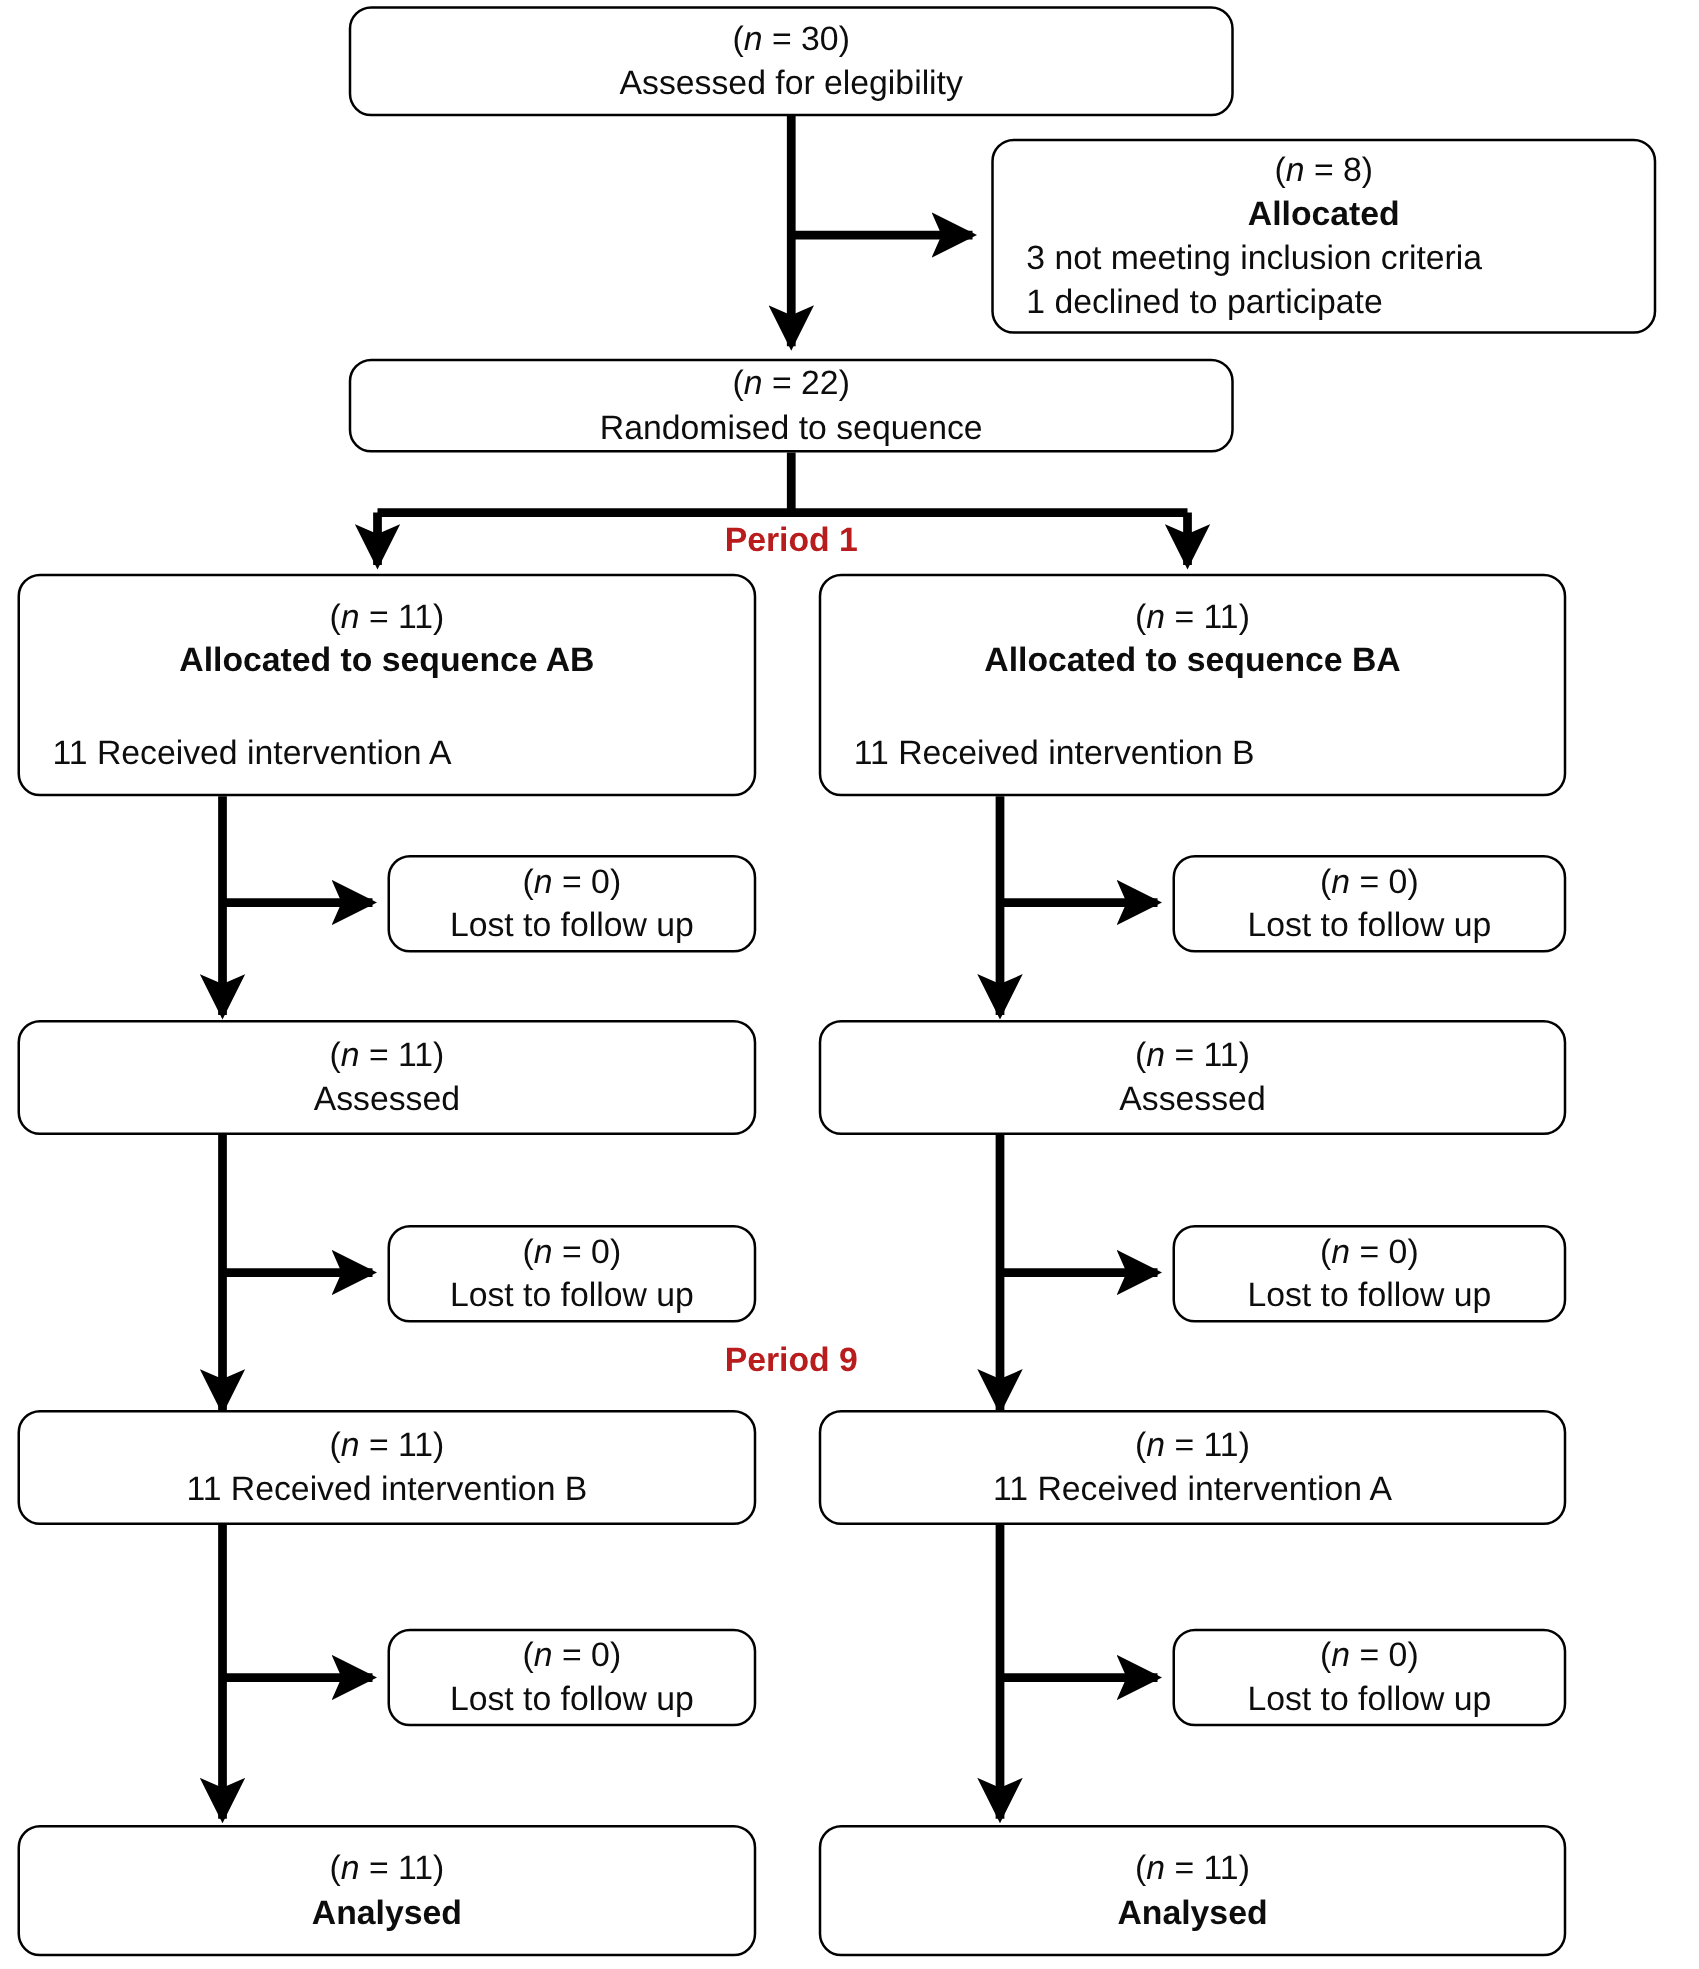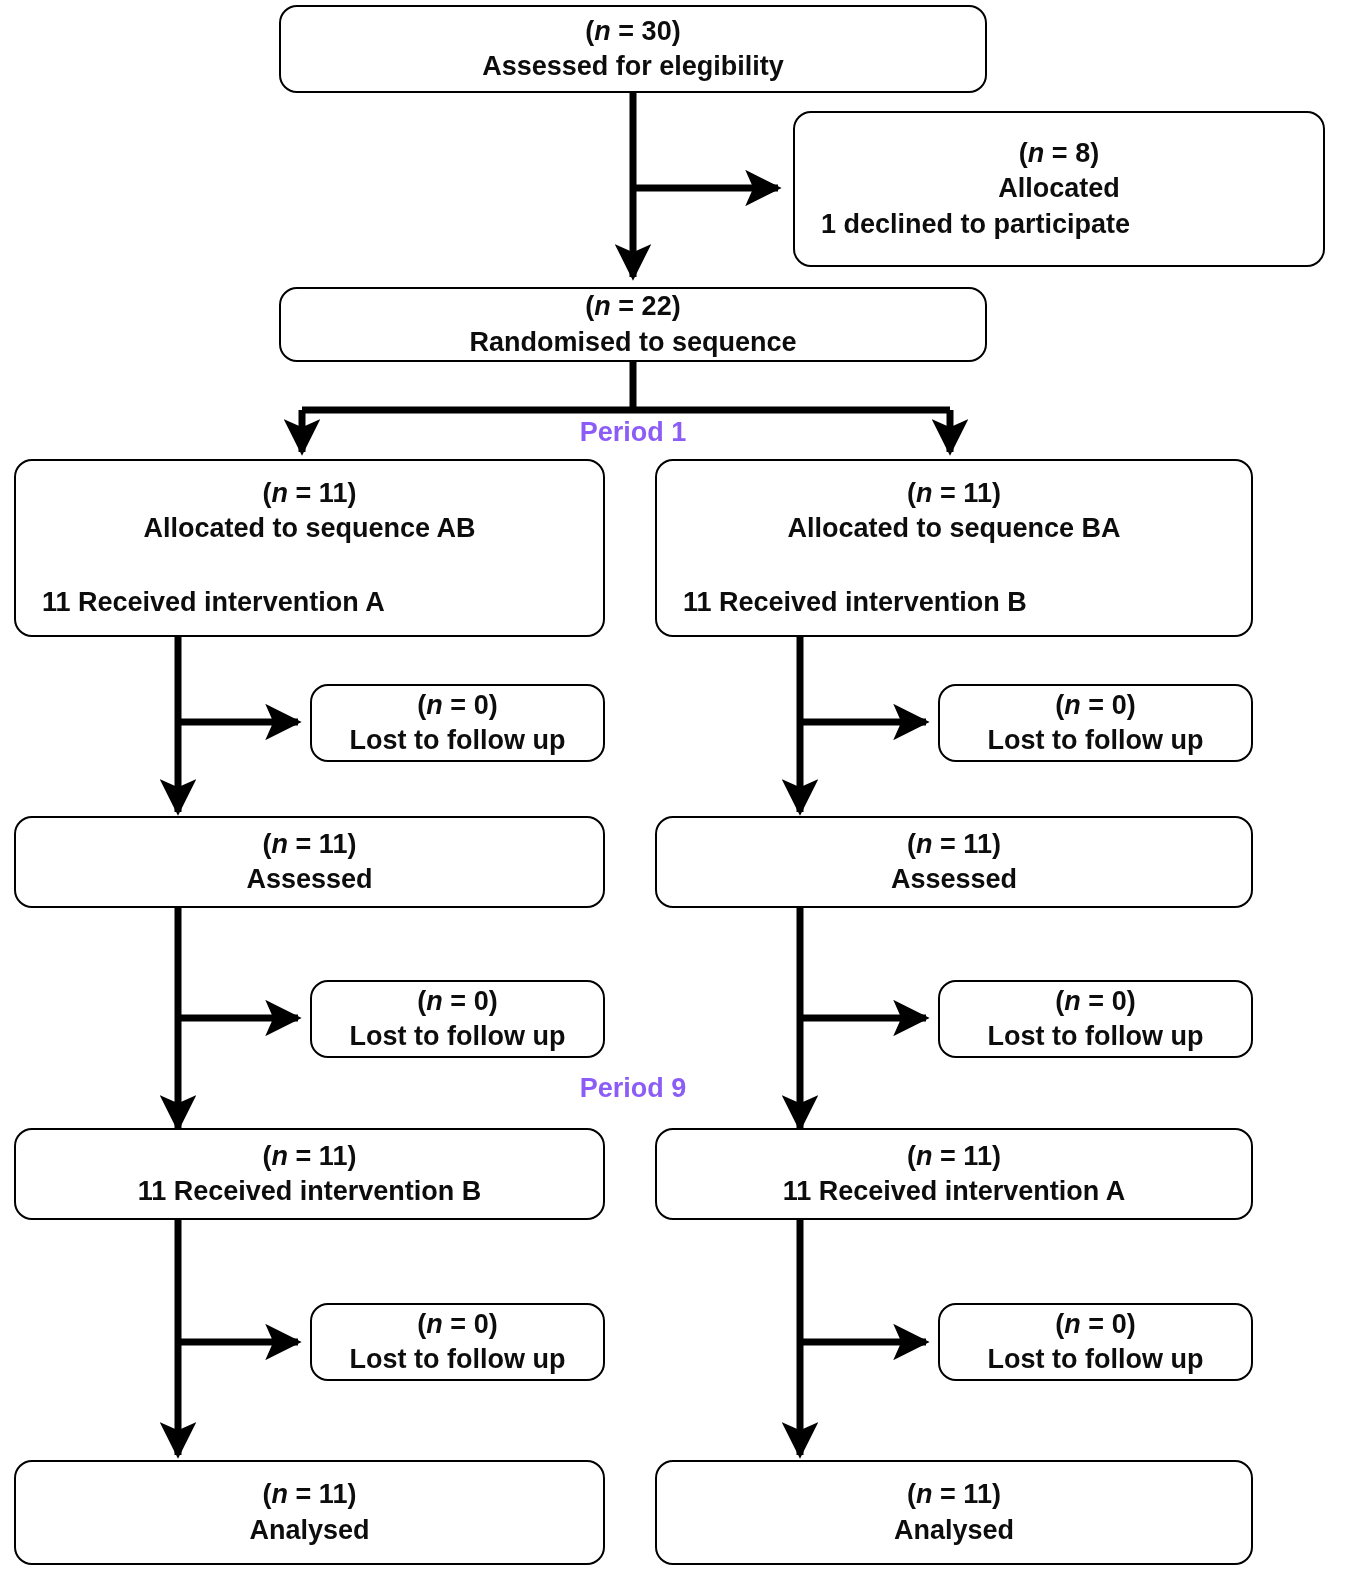--- a/index.html
+++ b/index.html
@@ -35,33 +35,32 @@
     display: flex;
     flex-direction: column;
     justify-content: center;
     font-size: 27px;
     line-height: 1.30;
     color: #0d0d0d;
   }
   .node .line {
     display: block;
     white-space: nowrap;
-    font-weight: bold;
   }
   .center { text-align: center; }
   .left   { text-align: left; padding-left: 26px; }
   .bold   { font-weight: bold; }
   .nlabel { font-style: normal; }
   .nlabel i { font-style: italic; }
   .gap { height: 38px; }
   .period-label {
     position: absolute;
     font-size: 27px;
     font-weight: bold;
-    color: #8b5cf6;
+    color: #b91c1c;
     text-align: center;
     white-space: nowrap;
   }
 </style>
 </head>
 <body>
 
 <div id="canvas">
 
   <svg class="connectors" viewBox="0 0 1359 1575" xmlns="http://www.w3.org/2000/svg">
@@ -102,20 +101,21 @@
   </svg>
 
   <div class="node" style="left:279px; top:5px; width:708px; height:88px;">
     <span class="line center nlabel">(<i>n</i> = 30)</span>
     <span class="line center">Assessed for elegibility</span>
   </div>
 
   <div class="node" style="left:793px; top:111px; width:532px; height:156px;">
     <span class="line center nlabel">(<i>n</i> = 8)</span>
     <span class="line center bold">Allocated</span>
+    <span class="line left">3 not meeting inclusion criteria</span>
     <span class="line left">1 declined to participate</span>
   </div>
 
   <div class="node" style="left:279px; top:287px; width:708px; height:75px;">
     <span class="line center nlabel">(<i>n</i> = 22)</span>
     <span class="line center">Randomised to sequence</span>
   </div>
 
   <div class="period-label" style="left:533px; top:417px; width:200px;">Period 1</div>
 

